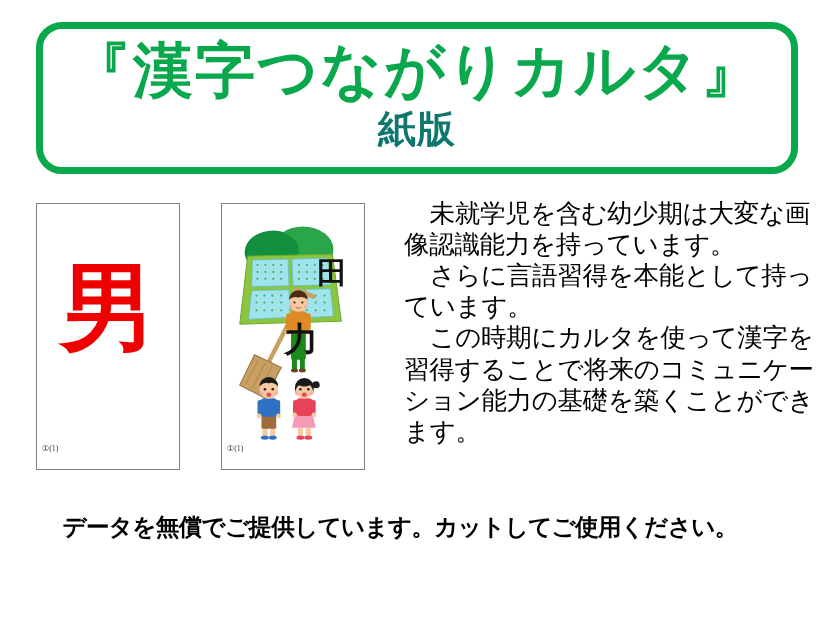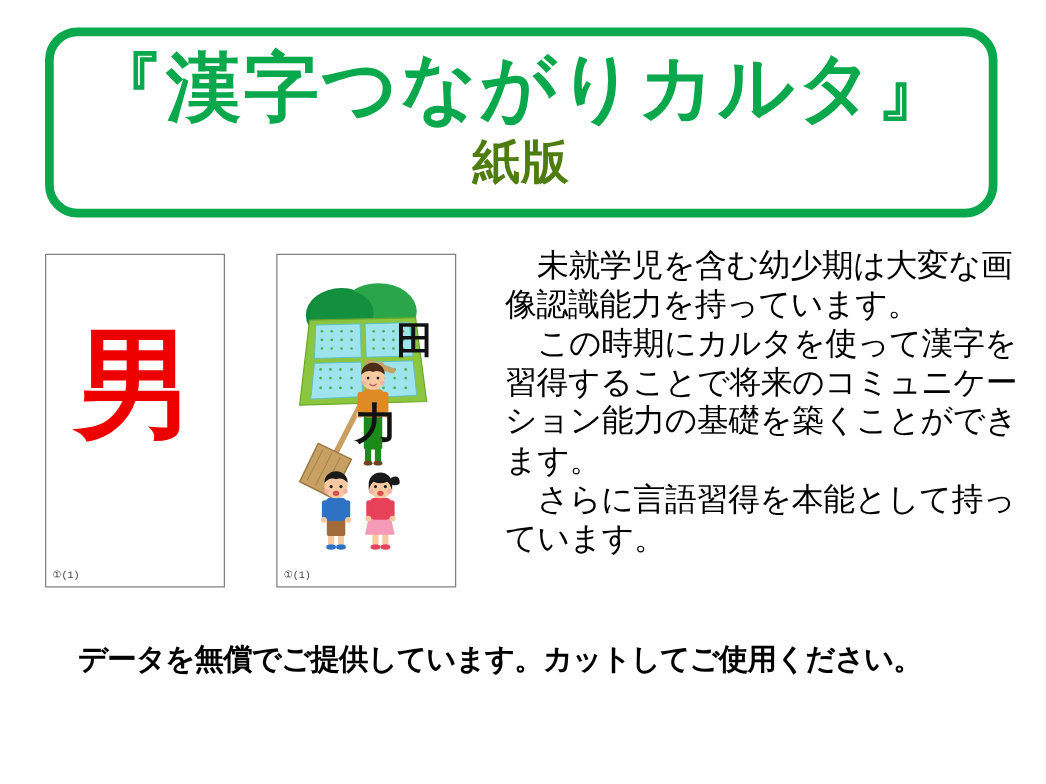--- a/index.html
+++ b/index.html
@@ -41,21 +41,21 @@
     white-space: nowrap;
   }
   .title-sub {
     position: absolute;
     left: 0;
     top: 80px;
     width: 100%;
     text-align: center;
     font-size: 38px;
     font-weight: bold;
-    color: #4d7c0f;
+    color: #0f766e;
     letter-spacing: 1px;
     line-height: 1.1;
   }
 
   
   .card {
     position: absolute;
     top: 203px;
     width: 144px;
     height: 267px;
@@ -63,24 +63,24 @@
     background: #ffffff;
     box-sizing: border-box;
     overflow: hidden;
   }
   .card-1 { left: 36px; }
   .card-2 { left: 221px; }
 
   .card-index {
     position: absolute;
     left: 5px;
-    bottom: 4px;
+    bottom: 16px;
     font-size: 8px;
     color: #3a3a3a;
-    font-family: Liberation Mono, monospace;
+    font-family: Liberation Serif, serif;
     letter-spacing: 0px;
     line-height: 1;
   }
 
   .kanji-big {
     position: absolute;
     left: 0;
     top: 56px;
     width: 100%;
     text-align: center;
@@ -300,19 +300,19 @@
       <ellipse cx="83.5" cy="192.5" rx="2.6" ry="2.2" fill="#d94f4f"></ellipse>
     </g>
   </svg>
   <div class="kanji-ta">田</div>
   <div class="kanji-chikara">力</div>
   <div class="card-index">①(1)</div>
 </div>
 
 <div class="body-text">
   <p class="indent">未就学児を含む幼少期は大変な画像認識能力を持っています。</p>
+  <p class="indent">さらに言語習得を本能として持っています。</p>
   <p class="indent">この時期にカルタを使って漢字を習得することで将来のコミュニケーション能力の基礎を築くことができます。</p>
-  <p class="indent">さらに言語習得を本能として持っています。</p>
 </div>
 
 <div class="footer-text">
   <p class="indent">データを無償でご提供しています。カットしてご使用ください。</p>
 </div>
 
 </body></html>

